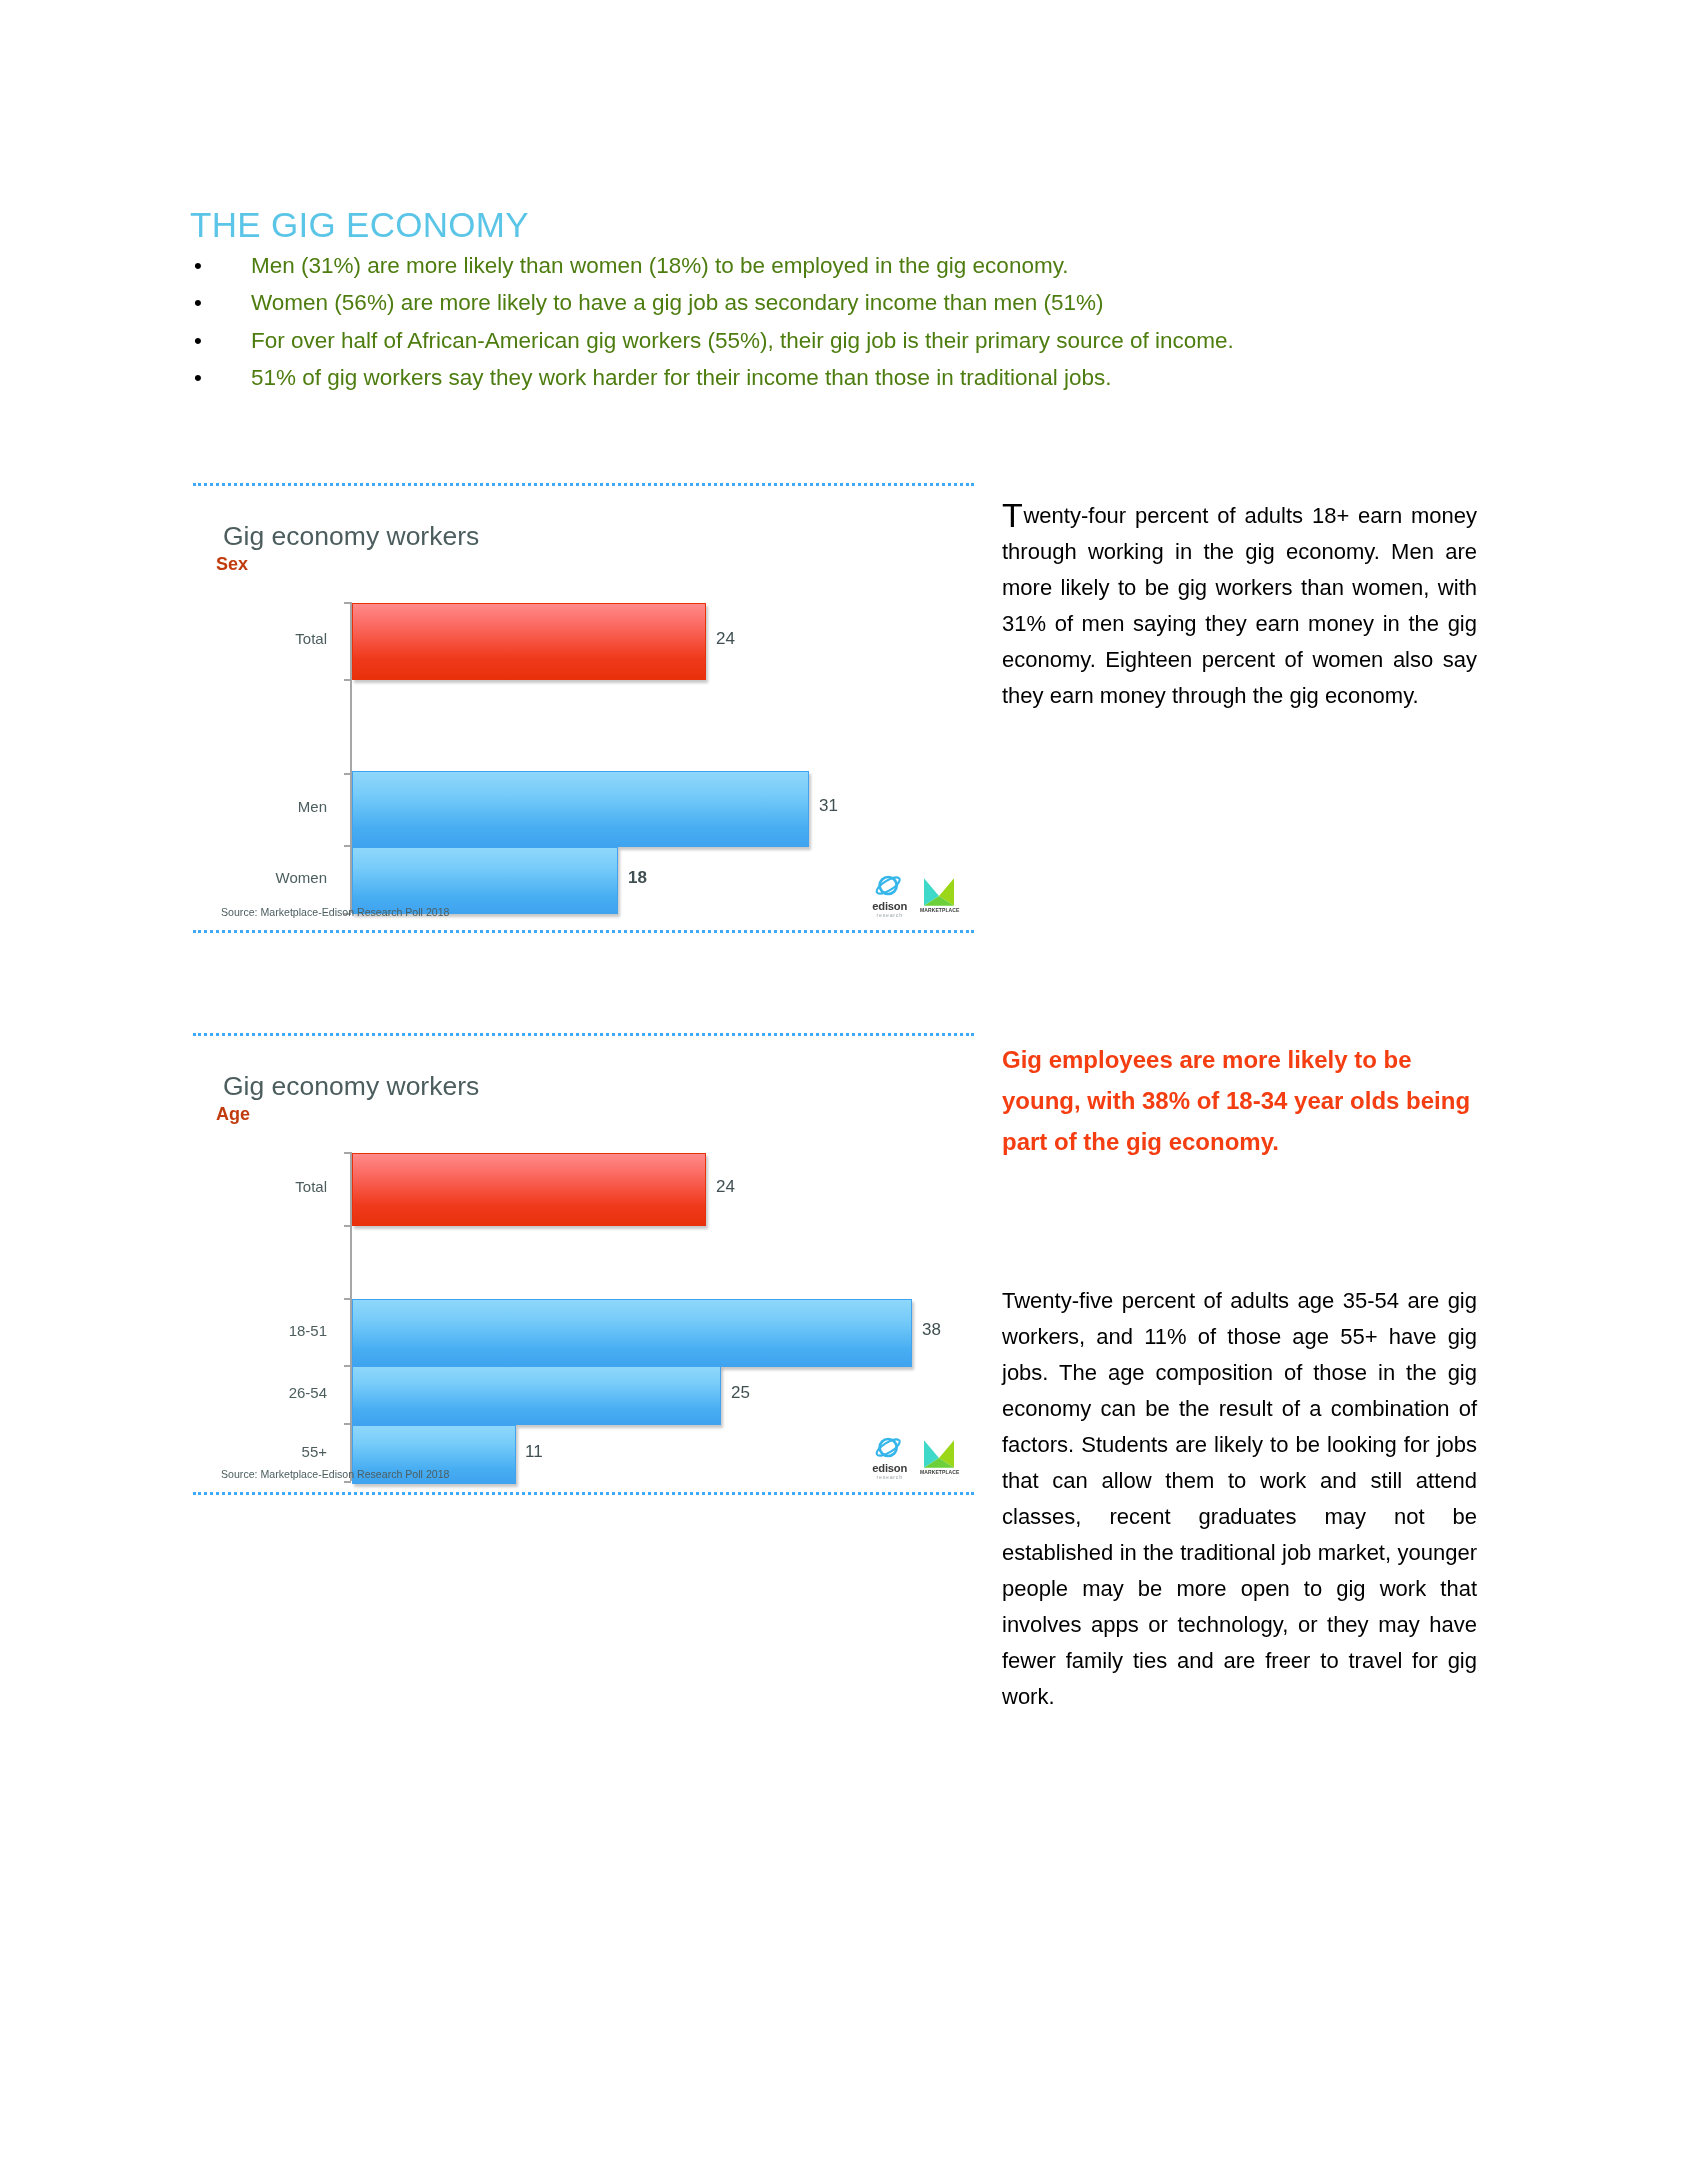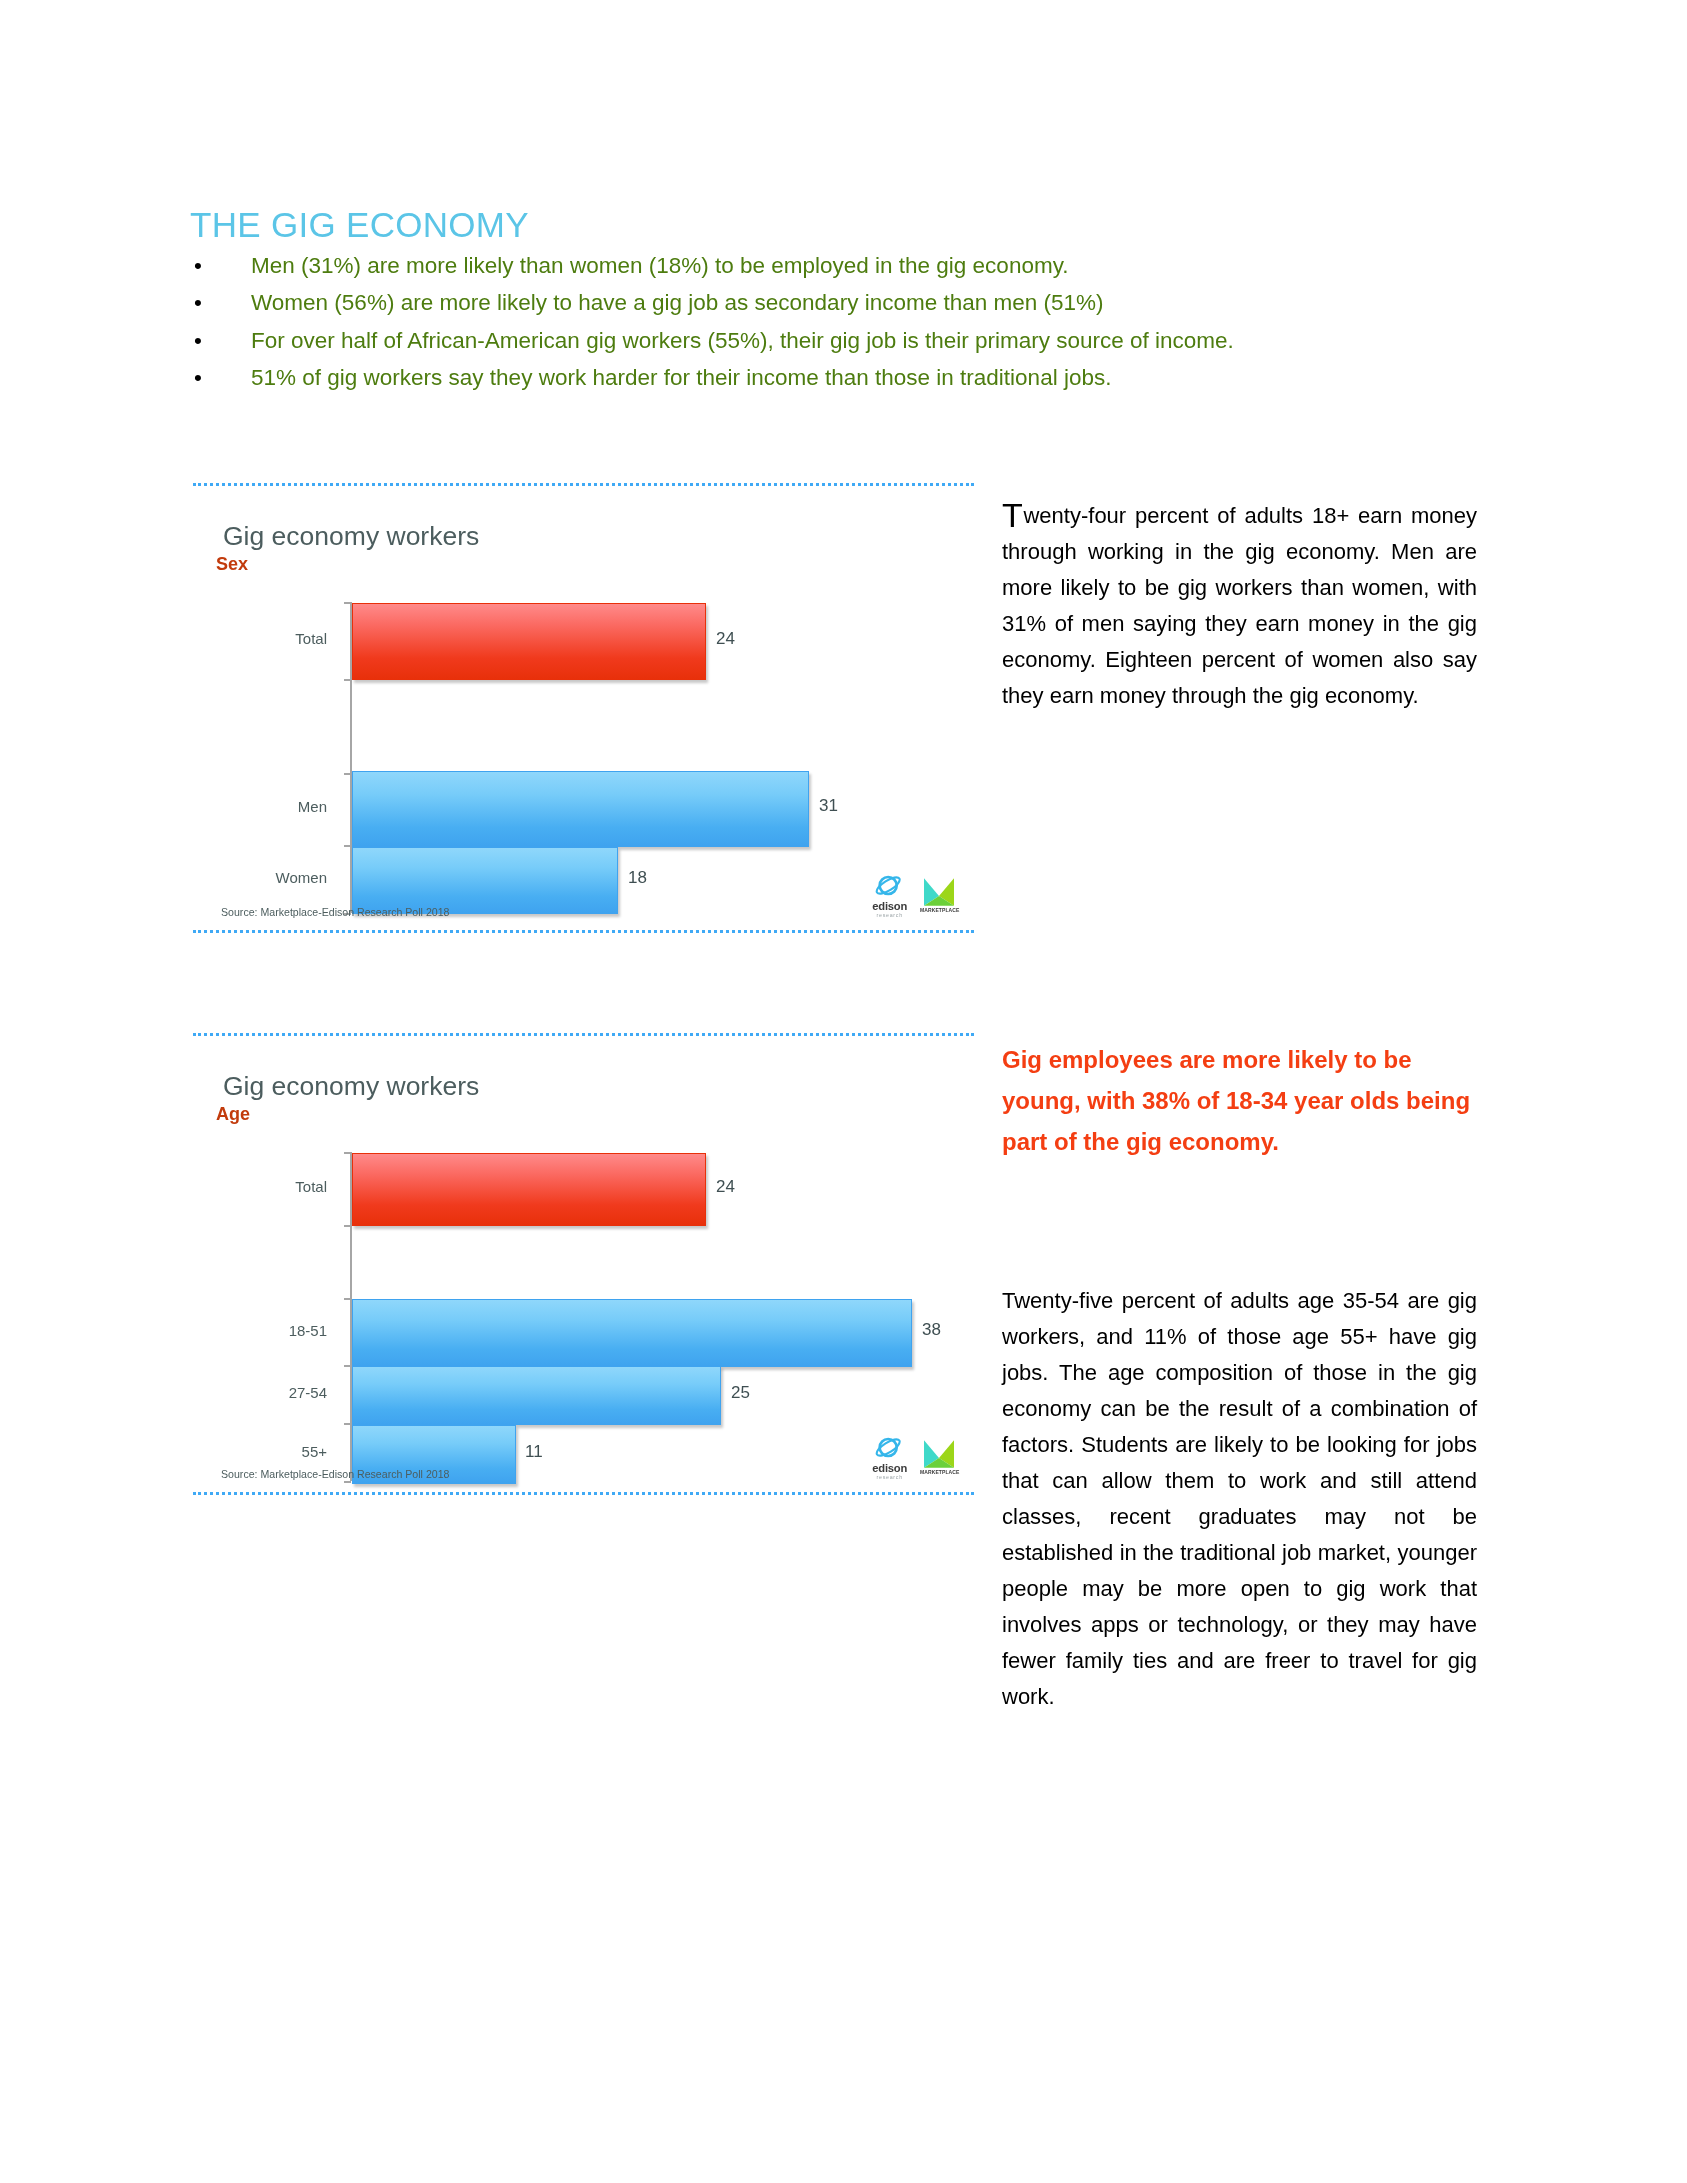--- a/index.html
+++ b/index.html
@@ -276,21 +276,21 @@
           <div class="bar-value" style="left: 523px; top: 26px;">24</div>
         </div>
         <div class="bar-row" style="top: 169px; height: 74px;">
           <div class="cat-label" style="top: 26.5px; right: auto; left: 0px;">Men</div>
           <div class="bar blue" style="width: 455px; height: 74px; top: 0px;"></div>
           <div class="bar-value" style="left: 626px; top: 25px;">31</div>
         </div>
         <div class="bar-row" style="top: 245px; height: 65px;">
           <div class="cat-label" style="top: 22px; right: auto; left: 0px;">Women</div>
           <div class="bar blue" style="width: 264px; height: 65px; top: 0px;"></div>
-          <div class="bar-value" style="left: 435px; top: 20.5px;">18</div>
+          <div class="bar-value" style="left: 435px; top: 20.5px; font-weight: bold;">18</div>
         </div>
       </div>
 
     <div class="chart-source">Source: Marketplace-Edison Research Poll 2018</div>
 
     <div class="logo-group">
       <div class="edison-logo">
         <svg width="29" height="25" viewBox="0 0 44 38">
           <ellipse cx="20" cy="19" rx="13" ry="13" fill="none" stroke="#35b6ea" stroke-width="4"></ellipse>
           <ellipse cx="20" cy="19" rx="20" ry="7.5" fill="none" stroke="#35b6ea" stroke-width="3.2" transform="rotate(-32 20 19)"></ellipse>
@@ -327,21 +327,21 @@
           <div class="cat-label" style="top: 25px; right: auto; left: 0px;">Total</div>
           <div class="bar red" style="width: 352px; height: 71px; top: 0px;"></div>
           <div class="bar-value" style="left: 523px; top: 24px;">24</div>
         </div>
         <div class="bar-row" style="top: 147px; height: 66px;">
           <div class="cat-label" style="top: 22.5px; right: auto; left: 0px;">18-51</div>
           <div class="bar blue" style="width: 558px; height: 66px; top: 0px;"></div>
           <div class="bar-value" style="left: 729px; top: 21px;">38</div>
         </div>
         <div class="bar-row" style="top: 214px; height: 57px;">
-          <div class="cat-label" style="top: 18px; right: auto; left: 0px;">27-54</div>
+          <div class="cat-label" style="top: 18px; right: auto; left: 0px;">26-54</div>
           <div class="bar blue" style="width: 367px; height: 57px; top: 0px;"></div>
           <div class="bar-value" style="left: 538px; top: 16.5px;">25</div>
         </div>
         <div class="bar-row" style="top: 273px; height: 57px;">
           <div class="cat-label" style="top: 18px; right: auto; left: 0px;">55+</div>
           <div class="bar blue" style="width: 162px; height: 57px; top: 0px;"></div>
           <div class="bar-value" style="left: 332px; top: 16.5px;">11</div>
         </div>
       </div>
 

